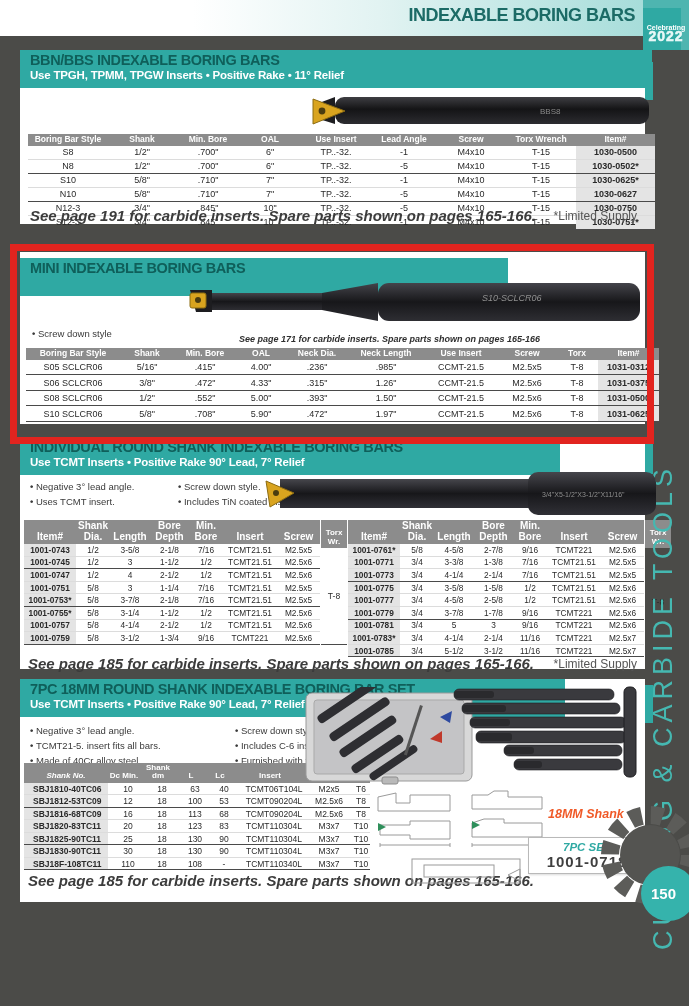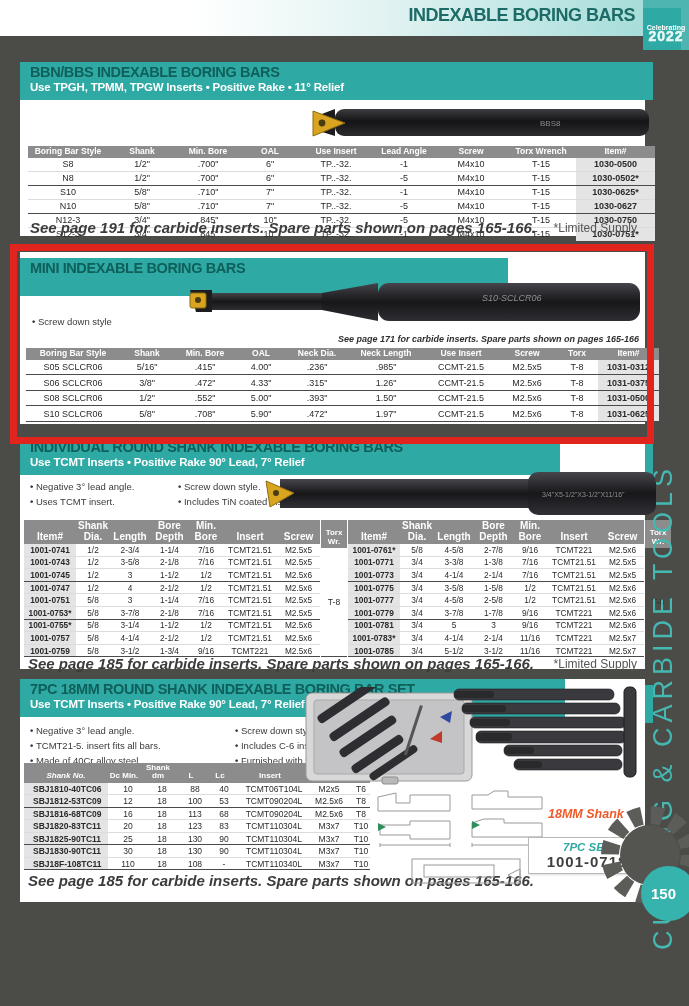--- a/index.html
+++ b/index.html
@@ -38,21 +38,21 @@
   .torx-head{background:#8c8c8c;color:#fff;font-size:8px;font-weight:bold;text-align:center;
     height:28px;display:flex;align-items:flex-end;justify-content:center;padding-bottom:2px;box-sizing:border-box;}
   .torx-body{flex:1;display:flex;align-items:center;justify-content:center;font-size:8.5px;color:#2a2a2a;
     border-bottom:1px solid #4a4a4a;}
   .tbl-flex{display:flex;}
   
   .footnote{font-size:15px;font-weight:bold;font-style:italic;color:#3c3c3c;}
   .limited{font-size:12px;color:#555;text-align:right;}
   .bullet{font-size:9.5px;color:#3a3a3a;margin-bottom:4px;}
   .bullet::before{content:"•  ";font-weight:bold;}
-  .note-right{font-size:9px;font-weight:bold;font-style:italic;color:#2e2e2e;text-align:right;}
+  .note-right{font-size:9px;font-weight:bold;font-style:italic;color:#2e2e2e;text-align:left;}
   
   .red-frame{position:absolute;left:10px;top:244px;width:630px;height:186px;border:7px solid #e2241f;z-index:6;}
   
   .sidebar-text{position:absolute;right:1px;top:408px;height:598px;width:40px;
     writing-mode:vertical-rl;transform:rotate(180deg);font-size:27px;color:#45b8b1;
     letter-spacing:5px;text-align:center;}
   .teal-tab{position:absolute;width:8px;background:#2fa9a3;}
   .page-circle{position:absolute;left:641px;top:866px;width:55px;height:55px;border-radius:50%;
     background:#35b3ac;color:#fff;font-weight:bold;font-size:15px;display:flex;align-items:center;
     justify-content:center;z-index:8;padding-right:10px;box-sizing:border-box;}
@@ -73,21 +73,21 @@
 </div>
 <div class="year-badge">
   <div class="cel">Celebrating</div>
   <div class="yr">2022</div>
 </div>
 
 <div class="teal-tab" style="left:645px;top:62px;height:38px;"></div>
 <div class="teal-tab" style="left:645px;top:437px;height:37px;"></div>
 <div class="teal-tab" style="left:645px;top:685px;height:38px;"></div>
 
-<div class="card" style="top:62px;height:174px;">
+<div class="card" style="top:50px;height:174px;">
   <div class="band" style="width:632px;">
     <div class="b-title">BBN/BBS INDEXABLE BORING BARS</div>
     <div class="b-sub">Use TPGH, TPMM, TPGW Inserts  •  Positive Rake  •  11° Relief</div>
   </div>
   <svg width="350" height="40" style="position:absolute;left:285px;top:41px;">
     <defs>
         <linearGradient id="g1" x1="0" y1="0" x2="0" y2="1">
       <stop offset="0" stop-color="#3e3e42"></stop>
           <stop offset=".45" stop-color="#141416"></stop>
           <stop offset="1" stop-color="#2c2c30"></stop>
@@ -201,21 +201,21 @@
     </linearGradient>
       </defs>
     <rect x="22" y="17" width="118" height="17" fill="url(#g2)"></rect>
     <polygon points="140,17 196,7 196,45 140,34" fill="url(#g2)"></polygon>
     <rect x="196" y="7" width="262" height="38" rx="11" fill="url(#g2)"></rect>
     <polygon points="8,14 30,14 30,36 14,36" fill="#1d1d20"></polygon>
     <rect x="8" y="17" width="16" height="15" rx="2" fill="#d9a41f" stroke="#8c6c12"></rect>
     <circle cx="16" cy="24" r="3" fill="#4a3c10"></circle>
     <text x="300" y="25" font-size="9" fill="#8f8f8f" font-style="italic">S10-SCLCR06</text>
   </svg>
-  <div class="bullet" style="position:absolute;left:12px;top:64px;">Screw down style</div>
+  <div class="bullet" style="position:absolute;left:12px;top:76px;">Screw down style</div>
   <div class="note-right" style="position:absolute;right:6px;top:82px;width:400px;">See page 171 for carbide inserts. Spare parts shown on pages 165-166</div>
   <div style="position:absolute;left:6px;top:96px;">
     <table class="t2">
       <thead>
           <tr>
             <th style="width: 92px;">Boring Bar Style</th>
             <th style="width: 52px;">Shank</th>
             <th style="width: 60px;">Min. Bore</th>
             <th style="width: 48px;">OAL</th>
             <th style="width: 60px;">Neck Dia.</th>
@@ -317,29 +317,20 @@
             <th style="width: 32px;">Shank Dia.</th>
             <th style="width: 38px;">Length</th>
             <th style="width: 37px;">Bore Depth</th>
             <th style="width: 32px;">Min. Bore</th>
             <th style="width: 52px;">Insert</th>
             <th style="width: 41px;">Screw</th>
           </tr>
         </thead>
       <tbody>
           <tr>
-            <td>1001-0741</td>
-            <td>1/2</td>
-            <td>2-3/4</td>
-            <td>1-1/4</td>
-            <td>7/16</td>
-            <td>TCMT21.51</td>
-            <td>M2.5x5</td>
-          </tr>
-          <tr>
             <td>1001-0743</td>
             <td>1/2</td>
             <td>3-5/8</td>
             <td>2-1/8</td>
             <td>7/16</td>
             <td>TCMT21.51</td>
             <td>M2.5x5</td>
           </tr>
           <tr class="group-end">
             <td>1001-0745</td>
@@ -581,21 +572,21 @@
             <th style="width: 70px;">Insert</th>
             <th style="width: 36px;">Screw</th>
             <th style="width: 24px;">Torx Wr.</th>
           </tr>
         </thead>
       <tbody>
           <tr>
             <td>SBJ1810-40TC06</td>
             <td>10</td>
             <td>18</td>
-            <td>88</td>
+            <td>63</td>
             <td>40</td>
             <td>TCMT06T104L</td>
             <td>M2x5</td>
             <td>T6</td>
           </tr>
           <tr class="group-end">
             <td>SBJ1812-53TC09</td>
             <td>12</td>
             <td>18</td>
             <td>100</td>

